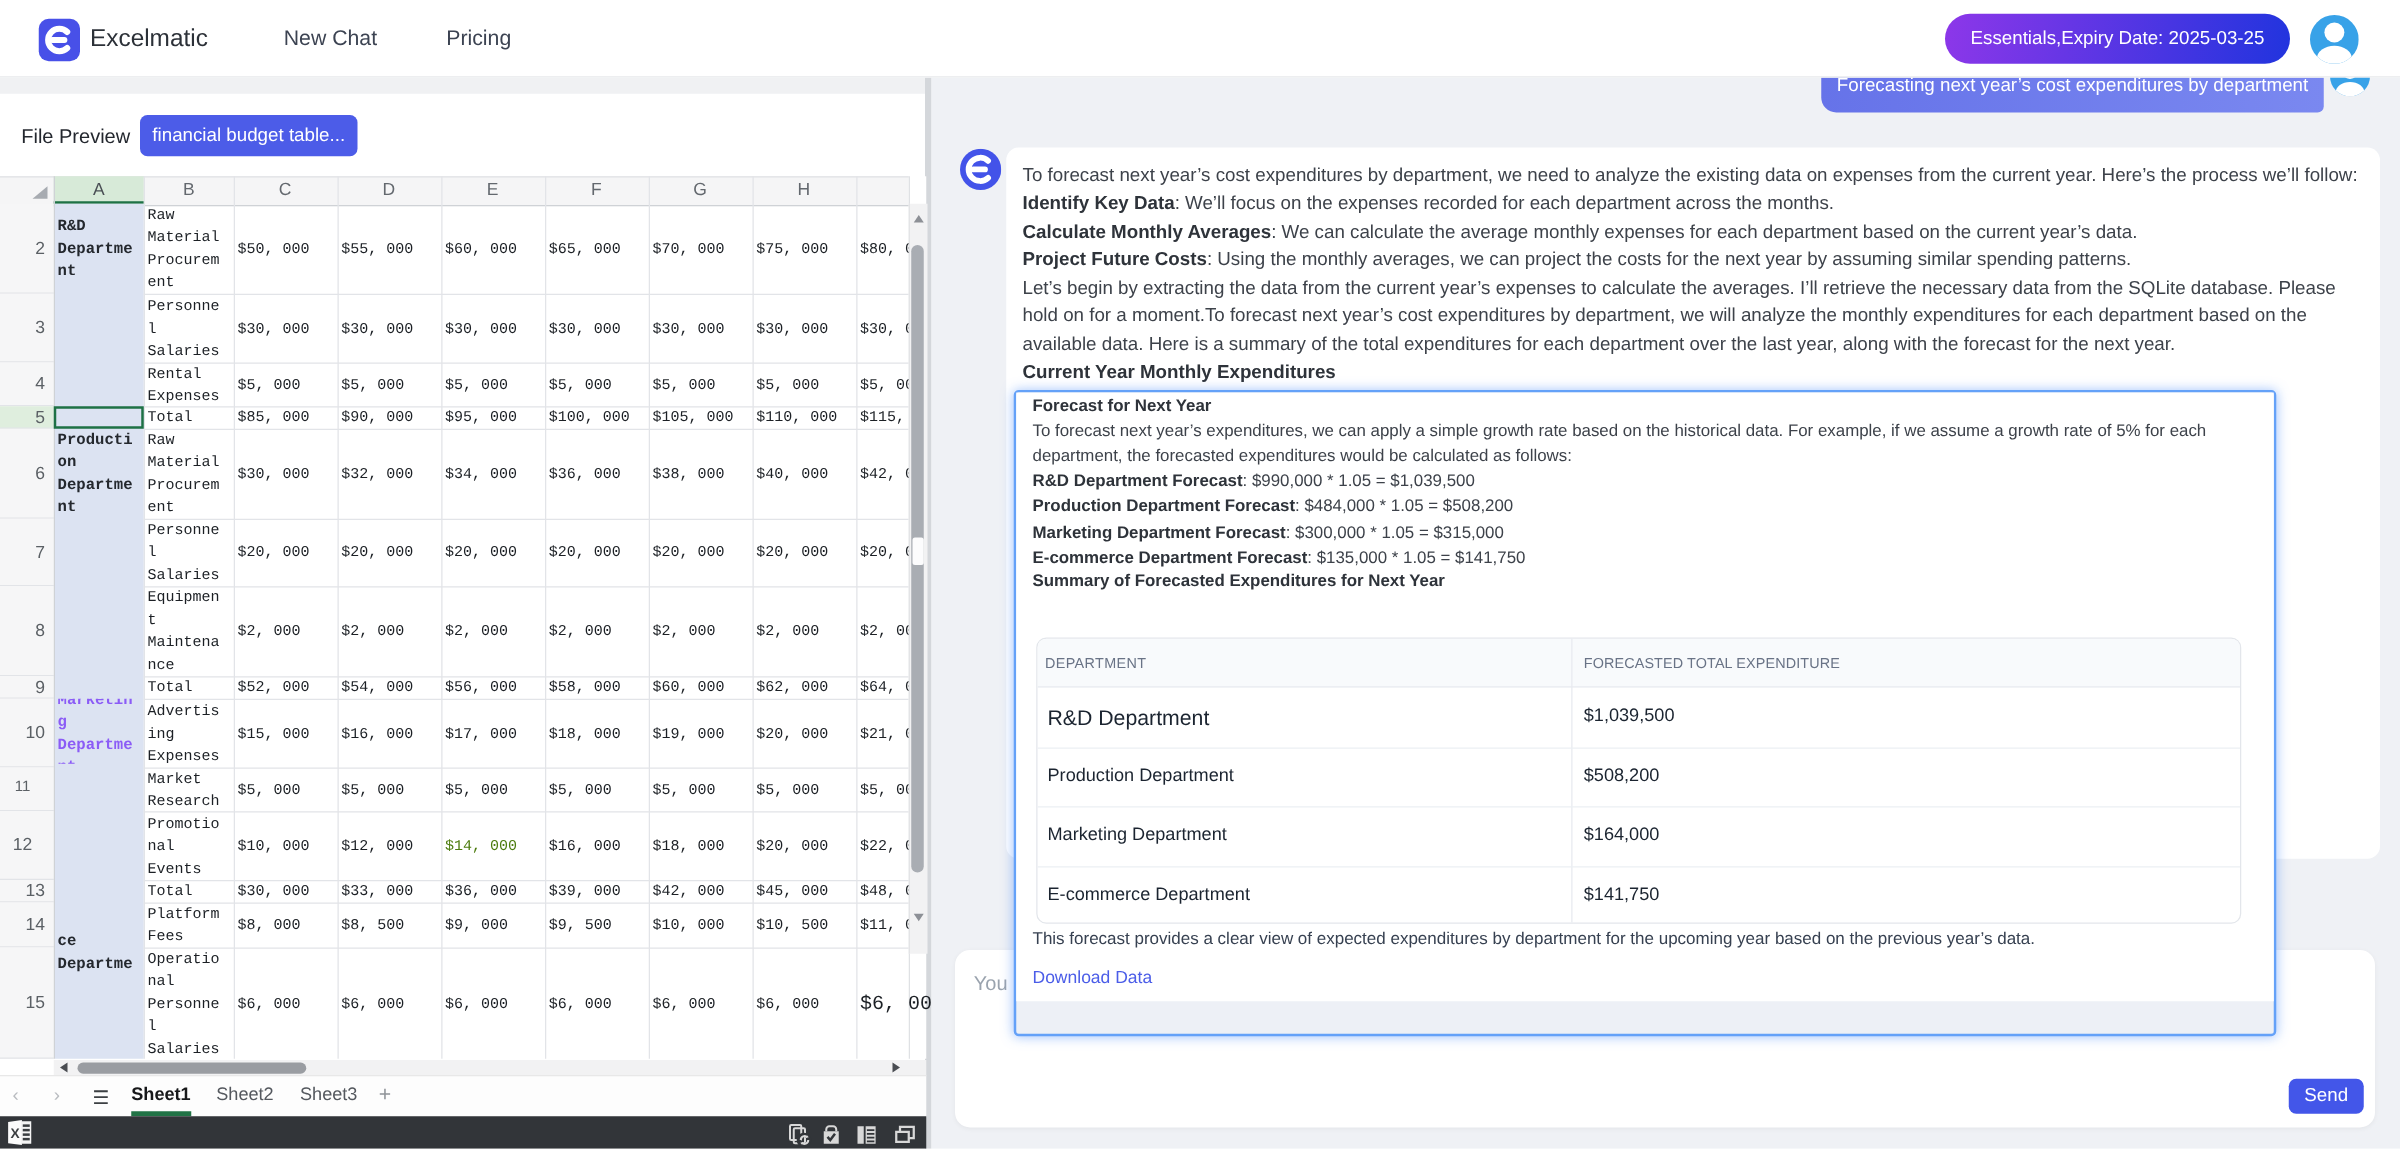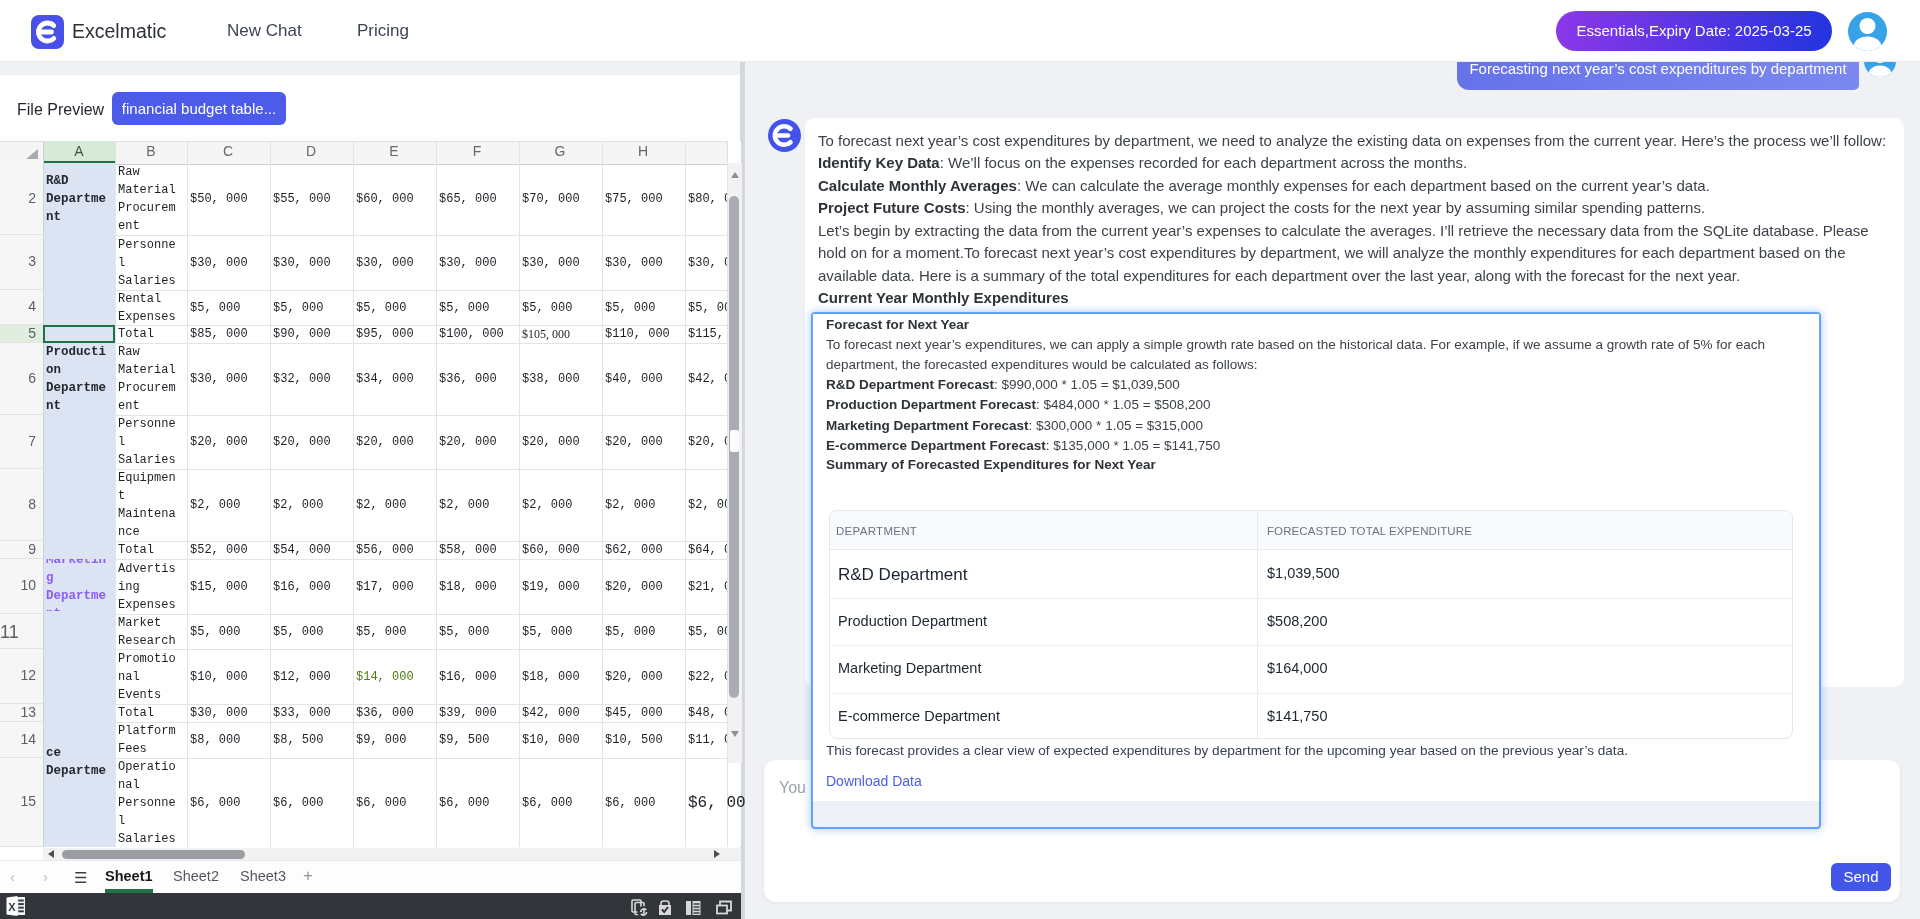--- a/index.html
+++ b/index.html
@@ -45,23 +45,23 @@
 <div style="position:absolute;left:0;top:369.5px;width:36px;text-align:right;font-size:14px;color:#5b6065">6</div>
 <div style="position:absolute;left:0;top:415px;width:43px;height:54px;background:#f6f6f7;border-bottom:1px solid #e2e4e8;box-sizing:border-box"></div>
 <div style="position:absolute;left:0;top:432.5px;width:36px;text-align:right;font-size:14px;color:#5b6065">7</div>
 <div style="position:absolute;left:0;top:469px;width:43px;height:72px;background:#f6f6f7;border-bottom:1px solid #e2e4e8;box-sizing:border-box"></div>
 <div style="position:absolute;left:0;top:495.5px;width:36px;text-align:right;font-size:14px;color:#5b6065">8</div>
 <div style="position:absolute;left:0;top:541px;width:43px;height:18px;background:#f6f6f7;border-bottom:1px solid #e2e4e8;box-sizing:border-box"></div>
 <div style="position:absolute;left:0;top:540.5px;width:36px;text-align:right;font-size:14px;color:#5b6065">9</div>
 <div style="position:absolute;left:0;top:559px;width:43px;height:55px;background:#f6f6f7;border-bottom:1px solid #e2e4e8;box-sizing:border-box"></div>
 <div style="position:absolute;left:0;top:577.0px;width:36px;text-align:right;font-size:14px;color:#5b6065">10</div>
 <div style="position:absolute;left:0;top:614px;width:43px;height:35px;background:#f6f6f7;border-bottom:1px solid #e2e4e8;box-sizing:border-box"></div>
-<div style="position:absolute;left:0;top:622.0px;width:36px;text-align:left;font-size:18px;color:#5b6065">11</div>
+<div style="position:absolute;left:0;top:622.0px;width:36px;text-align:center;font-size:12px;color:#5b6065">11</div>
 <div style="position:absolute;left:0;top:649px;width:43px;height:55px;background:#f6f6f7;border-bottom:1px solid #e2e4e8;box-sizing:border-box"></div>
-<div style="position:absolute;left:0;top:667.0px;width:36px;text-align:right;font-size:14px;color:#5b6065">12</div>
+<div style="position:absolute;left:0;top:667.0px;width:36px;text-align:center;font-size:14px;color:#5b6065">12</div>
 <div style="position:absolute;left:0;top:704px;width:43px;height:18px;background:#f6f6f7;border-bottom:1px solid #e2e4e8;box-sizing:border-box"></div>
 <div style="position:absolute;left:0;top:703.5px;width:36px;text-align:right;font-size:14px;color:#5b6065">13</div>
 <div style="position:absolute;left:0;top:722px;width:43px;height:36px;background:#f6f6f7;border-bottom:1px solid #e2e4e8;box-sizing:border-box"></div>
 <div style="position:absolute;left:0;top:730.5px;width:36px;text-align:right;font-size:14px;color:#5b6065">14</div>
 <div style="position:absolute;left:0;top:758px;width:43px;height:89px;background:#f6f6f7;border-bottom:1px solid #e2e4e8;box-sizing:border-box"></div>
 <div style="position:absolute;left:0;top:793.0px;width:36px;text-align:right;font-size:14px;color:#5b6065">15</div>
 <div style="position:absolute;left:43px;top:141px;width:1px;height:706px;background:#cfd2d6"></div>
 <div style="position:absolute;left:44px;top:163px;width:71px;height:684px;background:#dce3f2"></div>
 <div style="position:absolute;left:115px;top:141px;width:1px;height:706px;background:#e2e4e8"></div>
 <div style="position:absolute;left:187px;top:141px;width:1px;height:706px;background:#e2e4e8"></div>
@@ -130,21 +130,21 @@
 <div style="position:absolute;left:273px;top:298.5px;font-family:'Liberation Mono',monospace;font-size:12px;line-height:18px;color:#1c2025;white-space:nowrap">$5, 000</div>
 <div style="position:absolute;left:356px;top:298.5px;font-family:'Liberation Mono',monospace;font-size:12px;line-height:18px;color:#1c2025;white-space:nowrap">$5, 000</div>
 <div style="position:absolute;left:439px;top:298.5px;font-family:'Liberation Mono',monospace;font-size:12px;line-height:18px;color:#1c2025;white-space:nowrap">$5, 000</div>
 <div style="position:absolute;left:522px;top:298.5px;font-family:'Liberation Mono',monospace;font-size:12px;line-height:18px;color:#1c2025;white-space:nowrap">$5, 000</div>
 <div style="position:absolute;left:605px;top:298.5px;font-family:'Liberation Mono',monospace;font-size:12px;line-height:18px;color:#1c2025;white-space:nowrap">$5, 000</div>
 <div style="position:absolute;left:688px;top:298.5px;font-family:'Liberation Mono',monospace;font-size:12px;line-height:18px;color:#1c2025;white-space:nowrap">$5, 00</div>
 <div style="position:absolute;left:190px;top:325.0px;font-family:'Liberation Mono',monospace;font-size:12px;line-height:18px;color:#1c2025;white-space:nowrap">$85, 000</div>
 <div style="position:absolute;left:273px;top:325.0px;font-family:'Liberation Mono',monospace;font-size:12px;line-height:18px;color:#1c2025;white-space:nowrap">$90, 000</div>
 <div style="position:absolute;left:356px;top:325.0px;font-family:'Liberation Mono',monospace;font-size:12px;line-height:18px;color:#1c2025;white-space:nowrap">$95, 000</div>
 <div style="position:absolute;left:439px;top:325.0px;font-family:'Liberation Mono',monospace;font-size:12px;line-height:18px;color:#1c2025;white-space:nowrap">$100, 000</div>
-<div style="position:absolute;left:522px;top:325.0px;font-family:Liberation Serif, serif;font-size:12px;line-height:18px;color:#1c2025;white-space:nowrap">$105, 000</div>
+<div style="position:absolute;left:522px;top:325.0px;font-family:Liberation Mono, monospace;font-size:12px;line-height:18px;color:#1c2025;white-space:nowrap">$105, 000</div>
 <div style="position:absolute;left:605px;top:325.0px;font-family:'Liberation Mono',monospace;font-size:12px;line-height:18px;color:#1c2025;white-space:nowrap">$110, 000</div>
 <div style="position:absolute;left:688px;top:325.0px;font-family:'Liberation Mono',monospace;font-size:12px;line-height:18px;color:#1c2025;white-space:nowrap">$115,</div>
 <div style="position:absolute;left:190px;top:370.0px;font-family:'Liberation Mono',monospace;font-size:12px;line-height:18px;color:#1c2025;white-space:nowrap">$30, 000</div>
 <div style="position:absolute;left:273px;top:370.0px;font-family:'Liberation Mono',monospace;font-size:12px;line-height:18px;color:#1c2025;white-space:nowrap">$32, 000</div>
 <div style="position:absolute;left:356px;top:370.0px;font-family:'Liberation Mono',monospace;font-size:12px;line-height:18px;color:#1c2025;white-space:nowrap">$34, 000</div>
 <div style="position:absolute;left:439px;top:370.0px;font-family:'Liberation Mono',monospace;font-size:12px;line-height:18px;color:#1c2025;white-space:nowrap">$36, 000</div>
 <div style="position:absolute;left:522px;top:370.0px;font-family:'Liberation Mono',monospace;font-size:12px;line-height:18px;color:#1c2025;white-space:nowrap">$38, 000</div>
 <div style="position:absolute;left:605px;top:370.0px;font-family:'Liberation Mono',monospace;font-size:12px;line-height:18px;color:#1c2025;white-space:nowrap">$40, 000</div>
 <div style="position:absolute;left:688px;top:370.0px;font-family:'Liberation Mono',monospace;font-size:12px;line-height:18px;color:#1c2025;white-space:nowrap">$42, 0</div>
 <div style="position:absolute;left:190px;top:433.0px;font-family:'Liberation Mono',monospace;font-size:12px;line-height:18px;color:#1c2025;white-space:nowrap">$20, 000</div>

